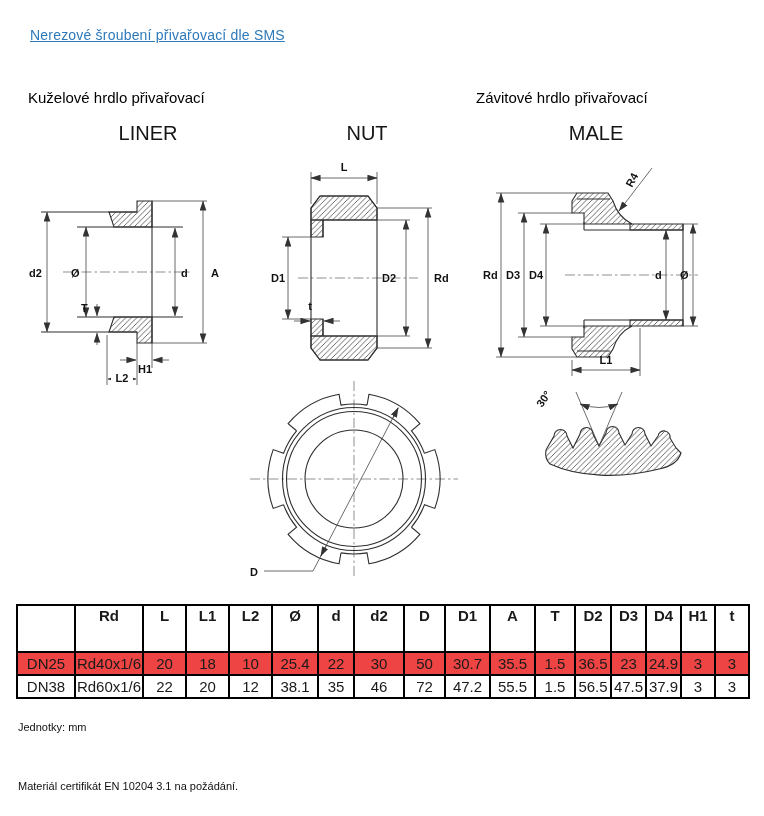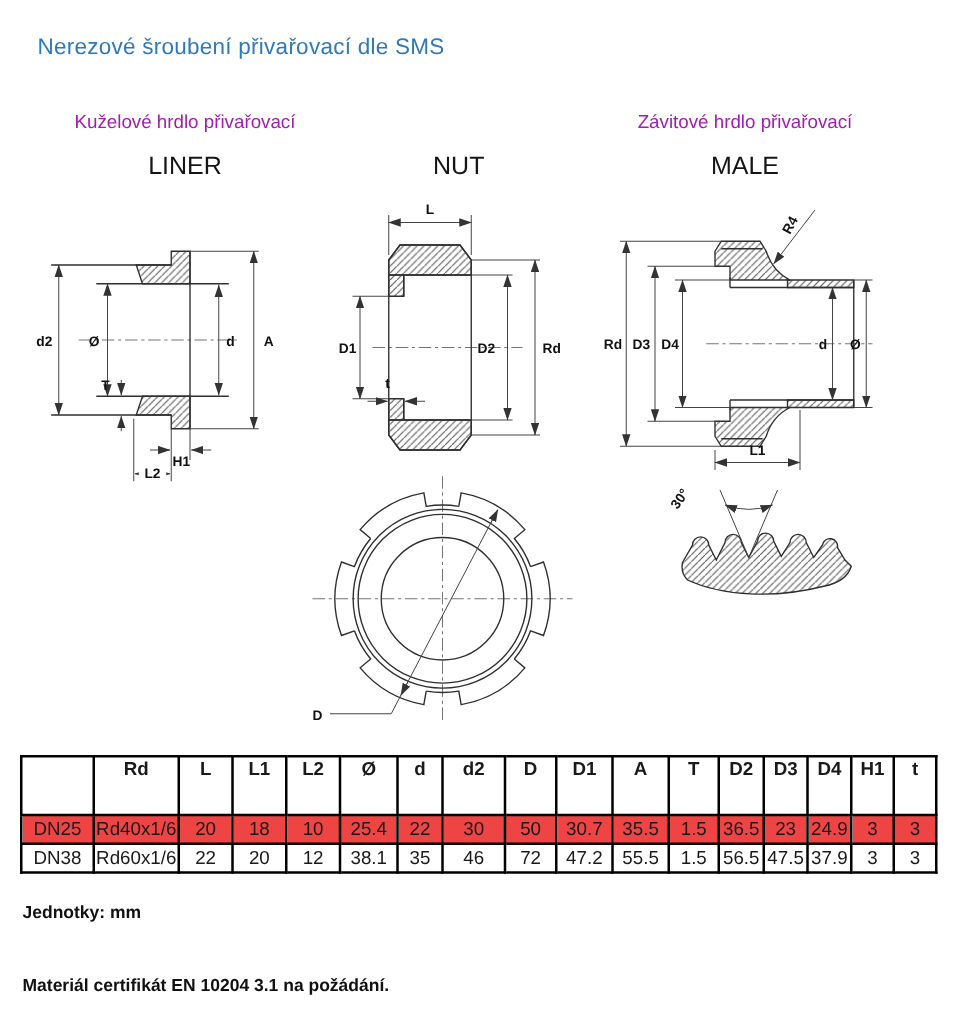--- a/index.html
+++ b/index.html
@@ -1,28 +1,28 @@
 <!DOCTYPE html>
 <html><head>
 <meta charset="utf-8">
 <style>
   html,body{margin:0;padding:0;background:#fff;}
   #page{position:relative;width:764px;height:816px;background:#ffffff;
         font-family:"Liberation Sans",sans-serif;color:#1a1a1a;overflow:hidden;}
   .abs{position:absolute;}
-  #title{left:30px;top:27px;font-size:18px;letter-spacing:.2px;}
-  .caption{font-size:15px;text-align:center;color:#a21caf;}
+  #title{left:30px;top:27px;font-size:14px;letter-spacing:.2px;text-decoration:underline;}
+  .caption{font-size:15px;text-align:left;color:#000000;}
   .code{font-size:20px;text-align:center;color:#151515;}
   
   table.dims{border-collapse:collapse;table-layout:fixed;font-size:15px;}
   table.dims th,table.dims td{border:2px solid #000;text-align:center;padding:0;
         overflow:hidden;white-space:nowrap;}
   table.dims th{height:44px;vertical-align:top;padding-top:1px;font-weight:bold;}
   table.dims td{height:21px;}
-  .note{font-size:14px;color:#111;font-weight:bold;}
+  .note{font-size:11px;color:#111;}
   
   .o{stroke:#2f2f2f;stroke-width:1.1;fill:none;stroke-linejoin:miter;}
   .h{stroke:#2f2f2f;stroke-width:1.1;stroke-linejoin:miter;}
   .dl{stroke:#454545;stroke-width:.8;fill:none;}
   .cl{stroke:#606060;stroke-width:.7;fill:none;stroke-dasharray:10 3 2.5 3;}
   .lbl{font-family:"Liberation Sans",sans-serif;font-size:11px;font-weight:bold;fill:#111;}
 </style>
 </head>
 <body>
 

